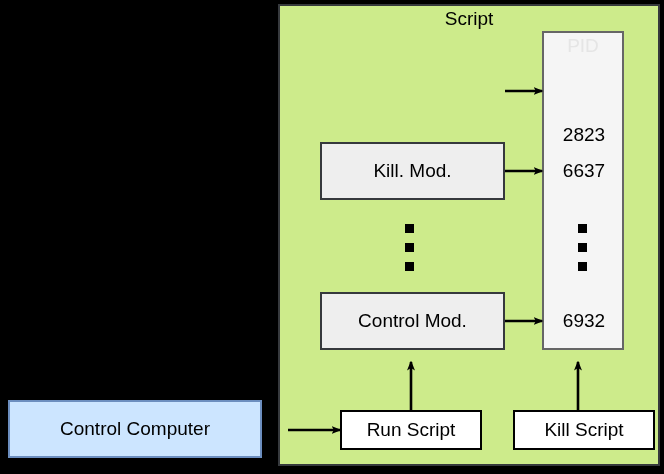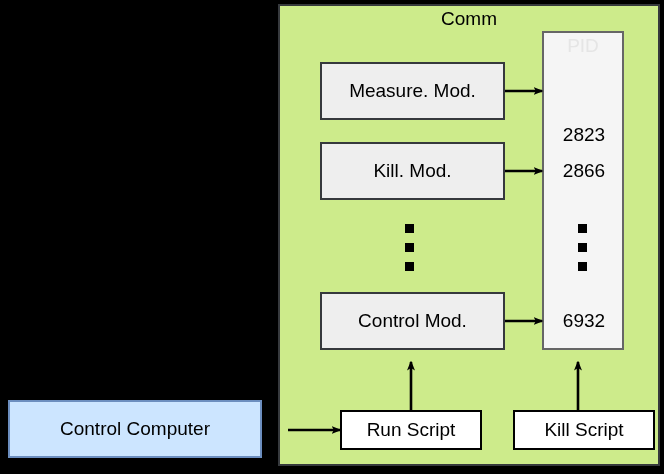--- a/index.html
+++ b/index.html
@@ -140,31 +140,30 @@
     height: 474px;
     pointer-events: none;
   }
 </style>
 </head>
 <body>
 
 <div id="canvas">
 
   <div class="robot-panel"></div>
-  <div class="robot-label">Comm</div>
+  <div class="robot-label">Script</div>
 
   <div class="pid-box"></div>
   <div class="pid-header">PID</div>
 
-  <div class="mod-box mod-1">Measure. Mod.</div>
   <div class="mod-box mod-2">Kill. Mod.</div>
   <div class="mod-box mod-3">Control Mod.</div>
 
   <div class="pid-val pid-v1">2823</div>
-  <div class="pid-val pid-v2">2866</div>
+  <div class="pid-val pid-v2">6637</div>
   <div class="pid-val pid-v3">6932</div>
 
   <div class="dots-col dots-mod">
     <span></span>
     <span></span>
     <span></span>
   </div>
   <div class="dots-col dots-pid">
     <span></span>
     <span></span>

